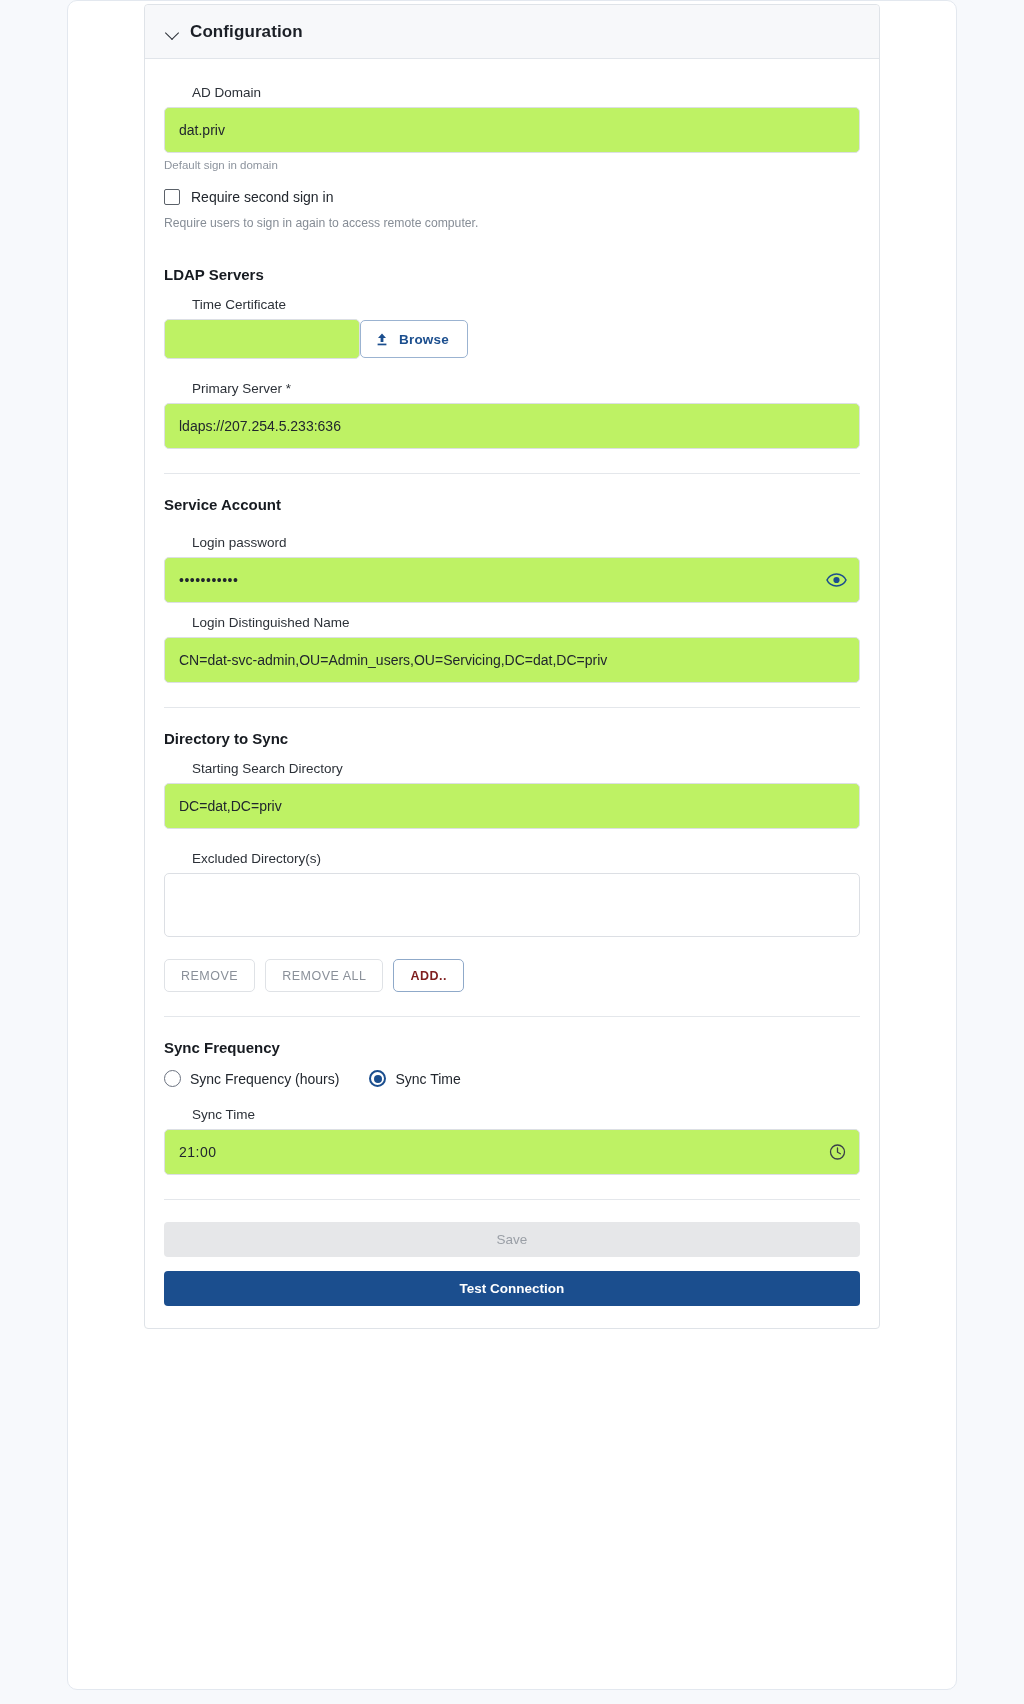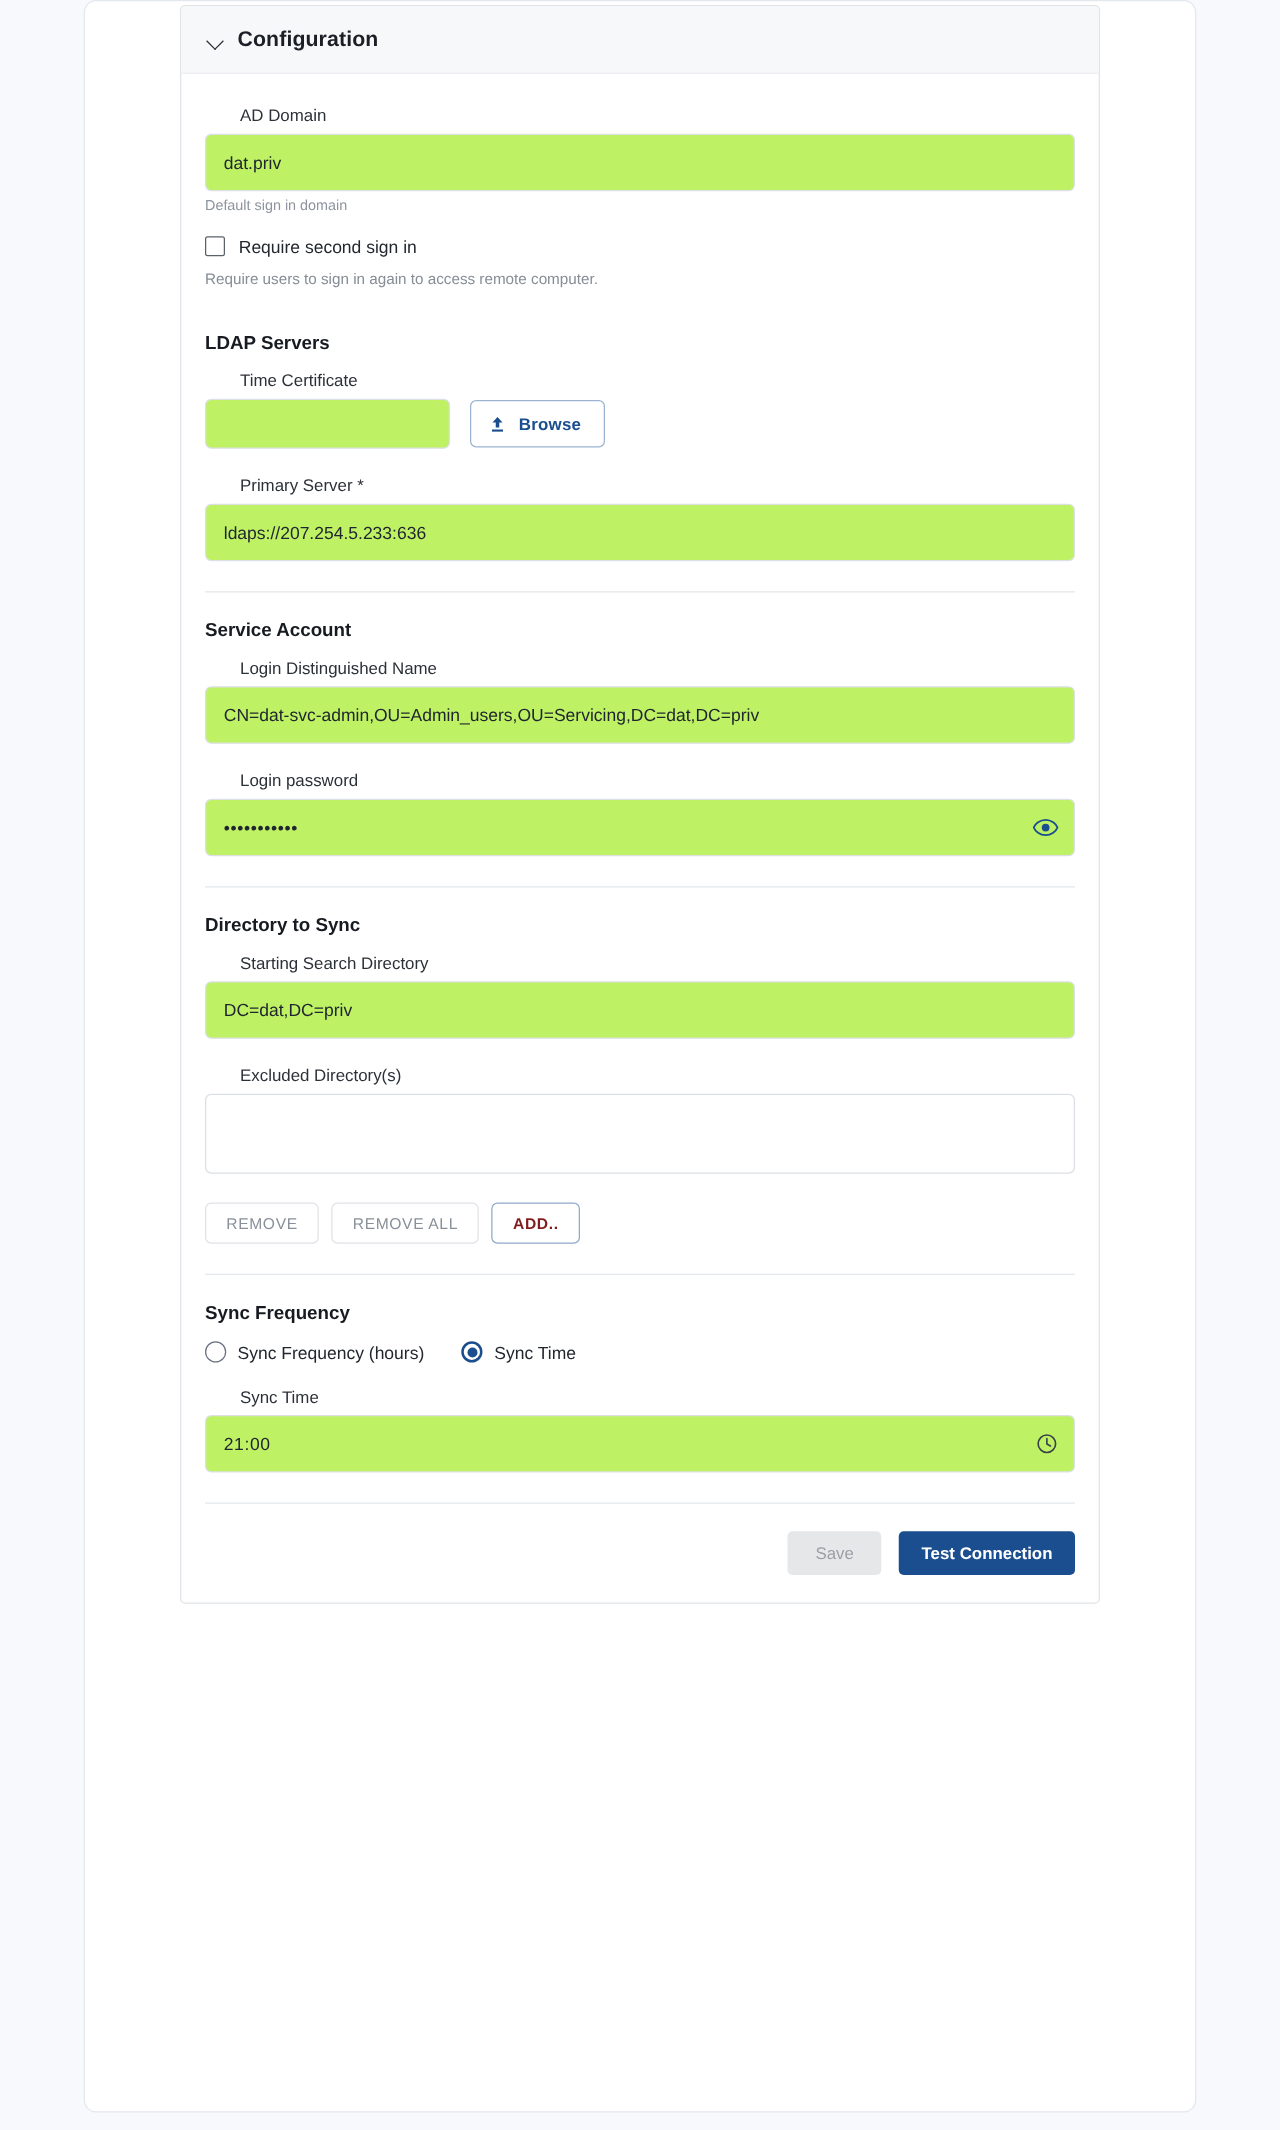--- a/index.html
+++ b/index.html
@@ -150,21 +150,21 @@
     color: #171b21;
     margin: 0 0 14px 0;
   }
 
   .divider {
     border: none;
     border-top: 1px solid #e4e7eb;
     margin: 24px 0 22px 0;
   }
 
-  .cert-row { display: flex; align-items: center; gap: 16px; }
+  .cert-row { display: flex; align-items: center; }
   .btn-browse {
     height: 38px;
     padding: 0 18px 0 14px;
     border: 1px solid #9bb3d1;
     border-radius: 5px;
     background: #fff;
     color: #1b4e8e;
     font-size: 13.5px;
     font-weight: bold;
     font-family: "Liberation Sans", sans-serif;
@@ -222,20 +222,21 @@
     cursor: pointer;
   }
   .btn-muted { border: 1px solid #dfe2e6; color: #8a9099; }
   .btn-accent { border: 1px solid #8fa9c9; color: #7f1d1d; font-weight: bold; }
 
   .footer-actions {
     display: flex;
     justify-content: flex-end;
     gap: 14px;
     margin-top: 22px;
+    flex-direction: column;
   }
   .btn-save {
     height: 35px;
     min-width: 75px;
     padding: 0 20px;
     background: #e6e7e9;
     color: #9a9fa6;
     border: none;
     border-radius: 4px;
     font-size: 13.5px;
@@ -307,39 +308,39 @@
             <input class="text-input" type="text" value="ldaps://207.254.5.233:636" style="">
           </div>
 
         </div>
 
         <hr class="divider">
 
         <div>
           <h3 class="section-title">Service Account</h3>
 
-          <div class="field row-gap-12">
-            <label class="field-label">Login Distinguished Name</label>
-            <input class="text-input" type="text" value="CN=dat-svc-admin,OU=Admin_users,OU=Servicing,DC=dat,DC=priv" style="">
-          </div>
-
           <div class="field" style="margin-top:22px;">
             <label class="field-label">Login password</label>
             <div class="pw-wrap">
               <input class="text-input" type="text" value="•••••••••••" style="">
               <button class="eye-btn">
                 <span>
                   <svg width="21" height="15" viewBox="0 0 21 15" fill="none" aria-hidden="true">
                     <path d="M10.5 1.4C5.9 1.4 2.1 4.6 1 7.5c1.1 2.9 4.9 6.1 9.5 6.1s8.4-3.2 9.5-6.1C18.9 4.6 15.1 1.4 10.5 1.4z" stroke="#1b4e8e" stroke-width="1.5" fill="none"></path>
                     <circle cx="10.5" cy="7.5" r="3.1" fill="#1b4e8e"></circle>
                   </svg>
                 </span>
               </button>
             </div>
           </div>
+
+          <div class="field row-gap-12">
+            <label class="field-label">Login Distinguished Name</label>
+            <input class="text-input" type="text" value="CN=dat-svc-admin,OU=Admin_users,OU=Servicing,DC=dat,DC=priv" style="">
+          </div>
         </div>
 
         <hr class="divider">
 
         <div>
           <h3 class="section-title">Directory to Sync</h3>
 
           <div class="field row-gap-12">
             <label class="field-label">Starting Search Directory</label>
             <input class="text-input" type="text" value="DC=dat,DC=priv" style="">

